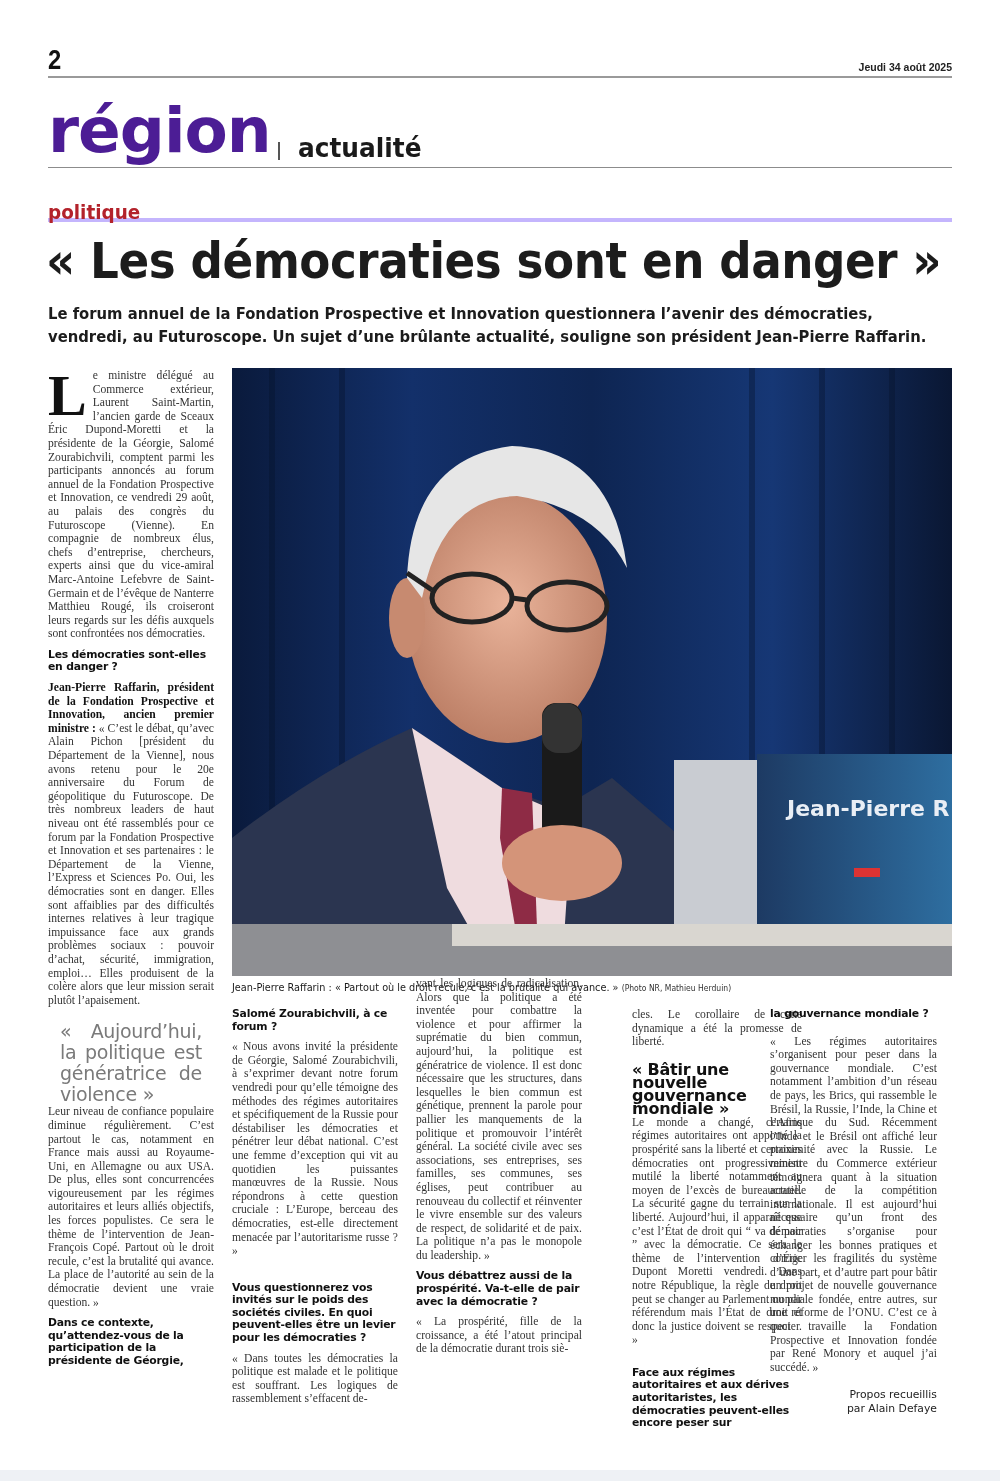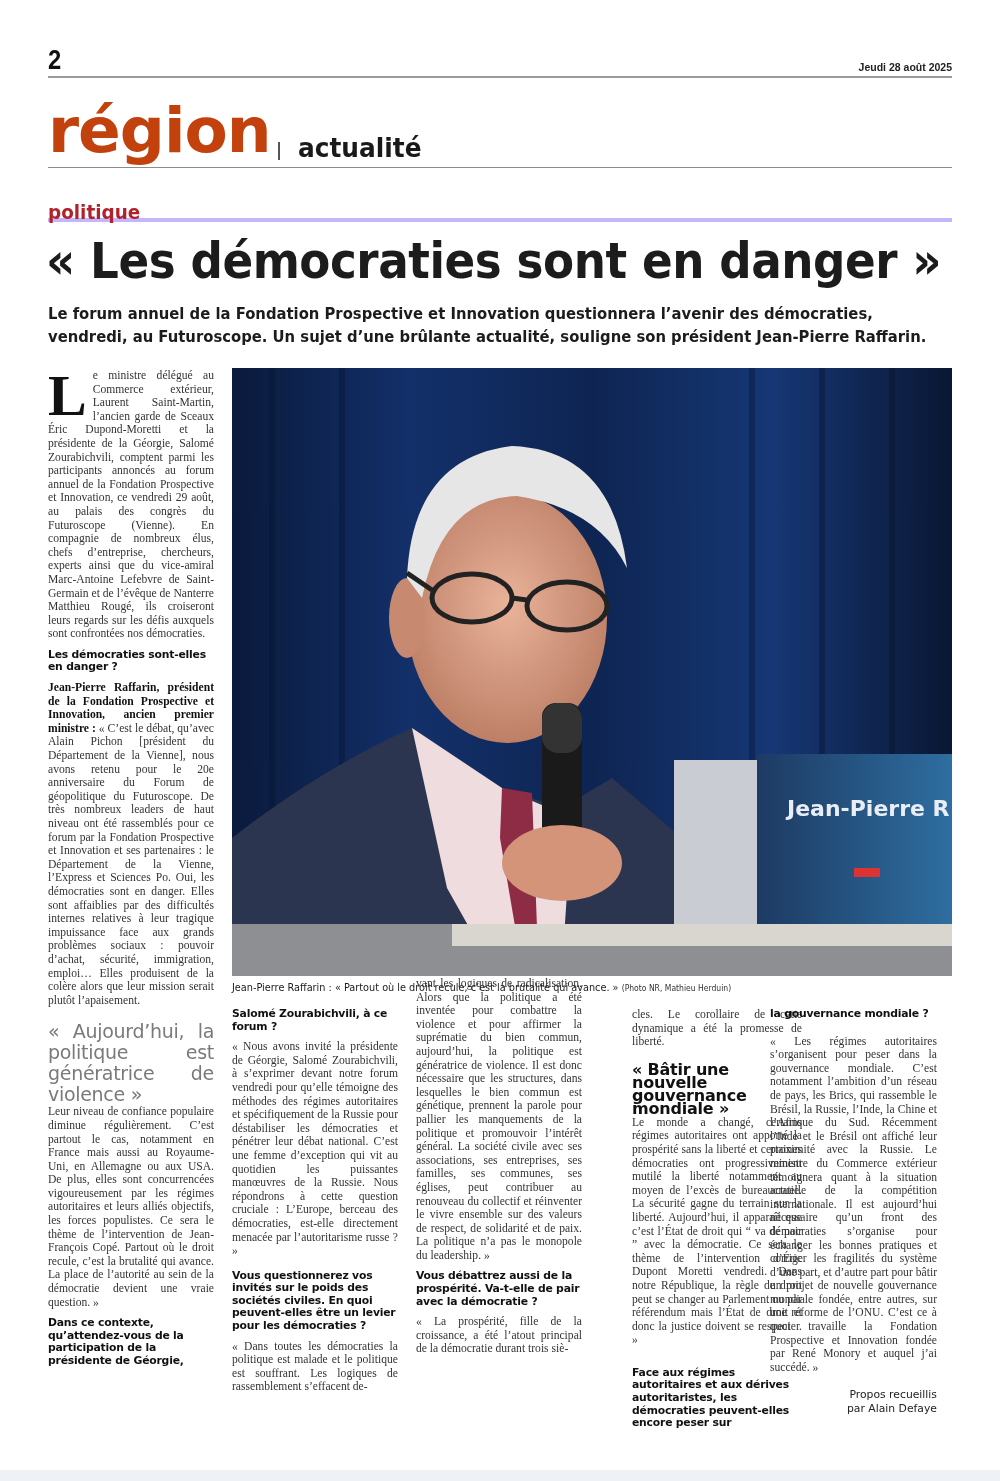--- a/index.html
+++ b/index.html
@@ -23,41 +23,41 @@
   .headline { position: absolute; left: 46px; top: 232px; width: 910px; font: bold 50px "DejaVu Sans", sans-serif; color: #1c1c1c; letter-spacing: -0.5px; white-space: nowrap; transform: scaleX(0.905); transform-origin: left; }
   .chapo { position: absolute; left: 48px; top: 302px; width: 990px; font: bold 16.2px "DejaVu Sans", sans-serif; line-height: 23px; color: #1c1c1c; transform: scaleX(0.915); transform-origin: left; }
 
   
   .col { position: absolute; font-size: 11.6px; line-height: 13.6px; text-align: justify; hyphens: auto; color: #333; }
   .col p { margin-bottom: 0; }
   .col .q { font-family: "DejaVu Sans", sans-serif; font-weight: bold; font-size: 10.8px; line-height: 12.6px; color: #111; text-align: left; margin: 8px 0 7px; letter-spacing: -0.2px; }
   .col .lead-b { font-weight: bold; color: #111; }
   .dropcap { float: left; font: bold 58px "Liberation Serif", serif; line-height: 50px; margin: 2px 6px 0 0; color: #111; }
 
-  .pullquote { font: 19px "DejaVu Sans", sans-serif; line-height: 21px; color: #7a7a7a; margin: 14px 0 26px; letter-spacing: -0.3px; }
+  .pullquote { font: 19px "DejaVu Sans", sans-serif; line-height: 21px; color: #7a7a7a; margin: 14px 12px 26px; letter-spacing: -0.3px; }
 
   .photo { position: absolute; left: 232px; top: 368px; width: 720px; height: 608px; overflow: hidden; background: #0b1d44; text-align: center; }
   .caption { position: absolute; left: 232px; top: 981px; width: 740px; font: 10.8px "DejaVu Sans", sans-serif; color: #1a1a1a; white-space: nowrap; transform: scaleX(0.9); transform-origin: left; }
   .caption .credit { font-size: 8.5px; color: #333; }
 
   .signature { font: 10.8px "DejaVu Sans", sans-serif; line-height: 14px; text-align: right; color: #222; margin-top: 14px; }
 
   .bottom-band { position: absolute; left: 0; top: 1470px; width: 1000px; height: 11px; background: #eef1f5; }
   .inter-heading { text-align: left; }
 </style>
 </head>
 <body>
 
 <div class="folio">
   <span class="page-num">2</span>
-  <span class="date">Jeudi 28 août 2025</span>
+  <span class="date">Jeudi 34 août 2025</span>
 </div>
 
 <div class="section">
-  <span class="rubric" style="color:#c2410c">région</span>
+  <span class="rubric" style="color:#4c1d95">région</span>
   <span class="sep"></span>
   <span class="sub">actualité</span>
 </div>
 
 <div class="kicker-row">
   <span class="kicker" style="color:#b3222b">politique</span>
 </div>
 
 <h1 class="headline">« Les démocraties sont en danger »</h1>
 <p class="chapo">Le forum annuel de la Fondation Prospective et Innovation questionnera l’avenir des démocraties, vendredi, au Futuroscope. Un sujet d’une brûlante actualité, souligne son président Jean-Pierre Raffarin.</p>
@@ -130,21 +130,21 @@
     <rect x="0" y="556" width="720" height="52" fill="#8e8f93"></rect>
     <rect x="220" y="556" width="500" height="22" fill="#d9d6d0"></rect>
   </svg>
 </div>
 
 <p class="caption"><span>Jean-Pierre Raffarin : « Partout où le droit recule, c’est la brutalité qui avance. »</span> <span class="credit">(Photo NR, Mathieu Herduin)</span></p>
 
 <div class="col" style="left:232px; top:1008px; width:166px;">
   <p class="q" style="margin-top:0">Salomé Zourabichvili, à ce forum ?</p>
   <p>« Nous avons invité la présidente de Géorgie, Salomé Zourabichvili, à s’exprimer devant notre forum vendredi pour qu’elle témoigne des méthodes des régimes autoritaires et spécifiquement de la Russie pour déstabiliser les démocraties et pénétrer leur débat national. C’est une femme d’exception qui vit au quotidien les puissantes manœuvres de la Russie. Nous répondrons à cette question cruciale : L’Europe, berceau des démocraties, est-elle directement menacée par l’autoritarisme russe ? »</p>
-  <p class="q" style="margin-top:12px">Vous questionnerez vos invités sur le poids des sociétés civiles. En quoi peuvent-elles être un levier pour les démocraties ?</p>
+  <p class="q" style="margin-top:24px">Vous questionnerez vos invités sur le poids des sociétés civiles. En quoi peuvent-elles être un levier pour les démocraties ?</p>
   <p>« Dans toutes les démocraties la politique est malade et le politique est souffrant. Les logiques de rassemblement s’effacent de-</p>
 </div>
 
 <div class="col" style="left:416px; top:977px; width:166px;">
   <p>vant les logiques de radicalisation. Alors que la politique a été inventée pour combattre la violence et pour affirmer la suprématie du bien commun, aujourd’hui, la politique est génératrice de violence. Il est donc nécessaire que les structures, dans lesquelles le bien commun est génétique, prennent la parole pour pallier les manquements de la politique et promouvoir l’intérêt général. La société civile avec ses associations, ses entreprises, ses familles, ses communes, ses églises, peut contribuer au renouveau du collectif et réinventer le vivre ensemble sur des valeurs de respect, de solidarité et de paix. La politique n’a pas le monopole du leadership. »</p>
   <p class="q" style="">Vous débattrez aussi de la prospérité. Va-t-elle de pair avec la démocratie ?</p>
   <p>« La prospérité, fille de la croissance, a été l’atout principal de la démocratie durant trois siè-</p>
 </div>
 
 <div class="col" style="left:632px; top:1008px; width:170px;">

